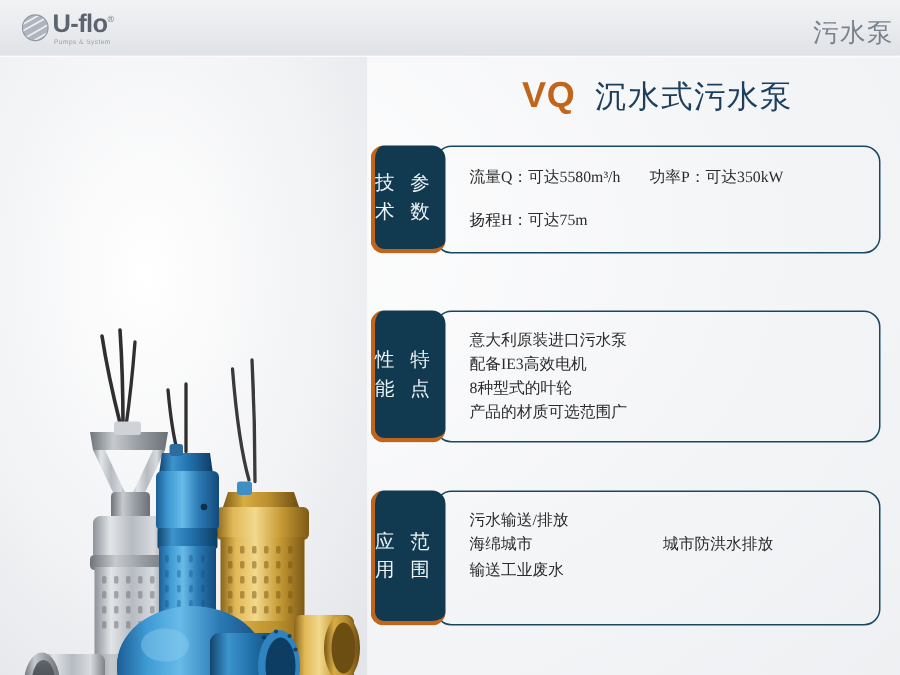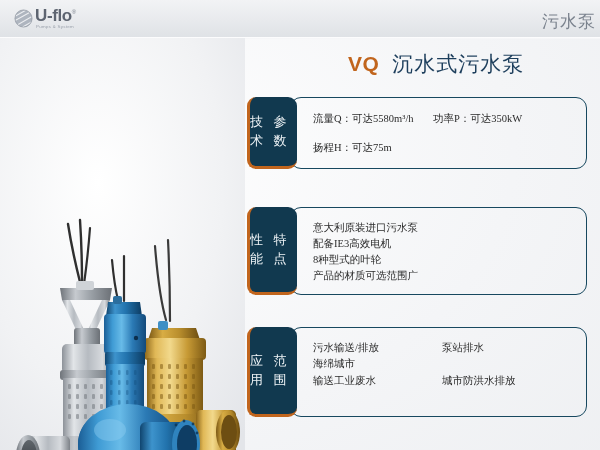--- a/index.html
+++ b/index.html
@@ -81,21 +81,21 @@
   }
 
   
   .title-row {
     position: absolute;
     left: 348px; top: 50px;
     display: flex;
     align-items: baseline;
   }
   .title-vq {
-    font-size: 21px;
+    font-size: 24px;
     font-weight: bold;
     color: #c1651d;
     letter-spacing: 0.5px;
   }
   .title-cn {
     margin-left: 13px;
     font-size: 21px;
     color: #1d3e5c;
     letter-spacing: 1px;
   }
@@ -457,20 +457,19 @@
       <span>应用</span>
       <span>范围</span>
     </div>
     <div class="panel">
       <div class="app-col app-col-left">
         <div>污水输送/排放</div>
         <div>海绵城市</div>
         <div>输送工业废水</div>
       </div>
       <div class="app-col app-col-right">
-        <div>泵站排水</div>
         <div class="app-line-blank">海绵城市</div>
         <div>城市防洪水排放</div>
       </div>
     </div>
   </div>
 
 </div>
 
 </body></html>

